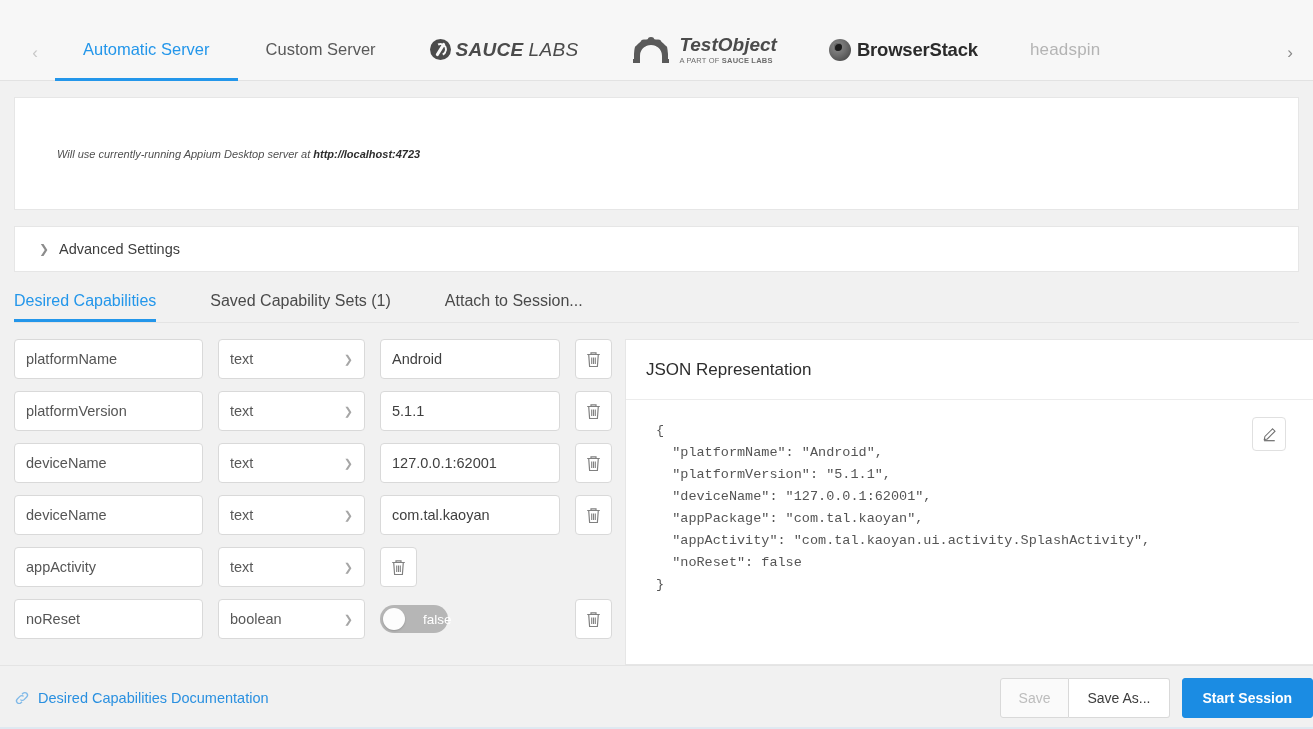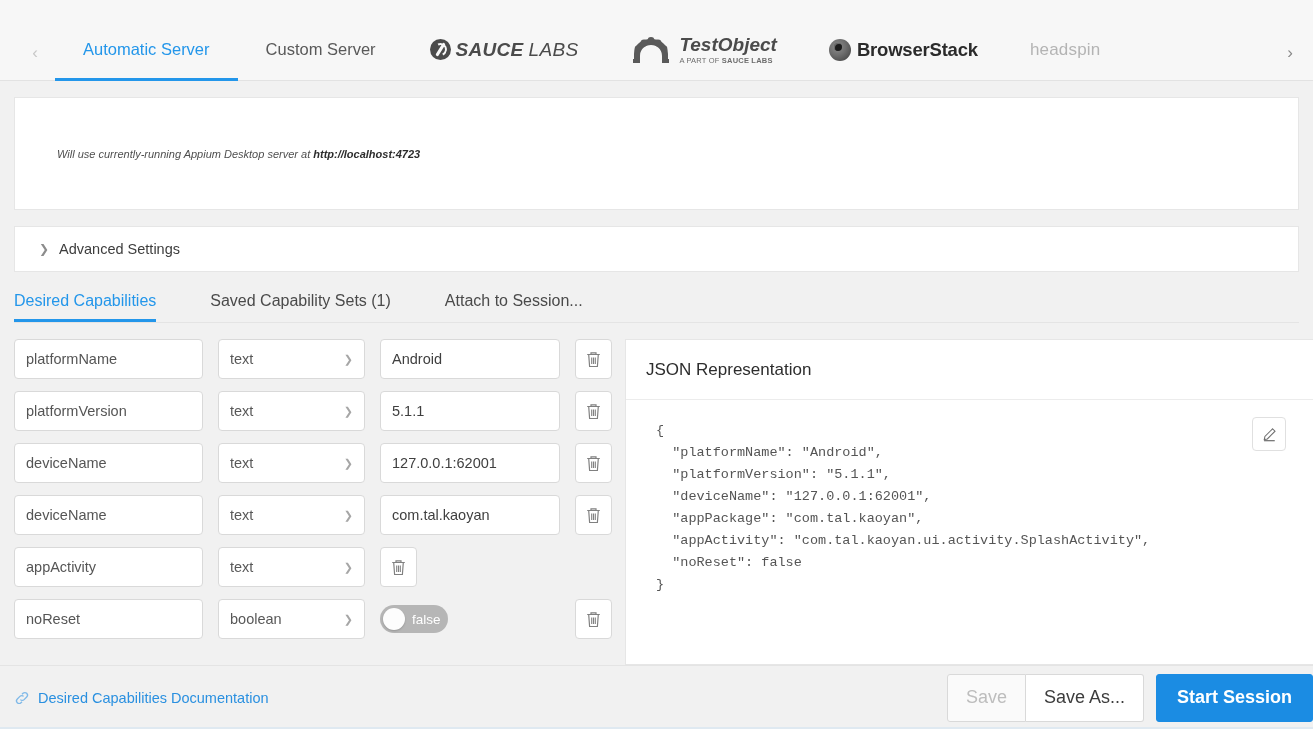--- a/index.html
+++ b/index.html
@@ -284,21 +284,21 @@
   .toggle .knob {
     width: 22px; height: 22px;
     border-radius: 50%;
     background: #fdfdfd;
     box-shadow: 0 1px 2px rgba(0,0,0,.18);
     flex: 0 0 auto;
   }
   .toggle .tg-label {
     font-size: 13.5px;
     color: #fff;
-    margin-left: 7px;
+    margin-left: 18px;
   }
   .trash-btn {
     width: 37px; height: 40px;
     border: 1px solid #d9d9d9;
     border-radius: 4px;
     background: #fff;
     display: flex;
     align-items: center;
     justify-content: center;
   }
@@ -370,25 +370,25 @@
     font-size: 14.5px;
   }
   .link-icon { color: #7fb9e8; display: flex; align-items: center; }
   .footer-actions {
     display: flex;
     align-items: center;
     gap: 0;
     height: 40px;
   }
   .btn {
-    height: 48px;
+    height: 40px;
     display: flex;
     align-items: center;
     justify-content: center;
-    font-size: 18px;
+    font-size: 14px;
     border: 1px solid #d9d9d9;
     background: #fff;
     color: #3d3d3d;
     padding: 0 18px;
     white-space: nowrap;
   }
   .btn.disabled { color: #bdbdbd; background: #fafafa; }
   .btn.primary {
     background: #1b8ce3;
     border-color: #1b8ce3;

